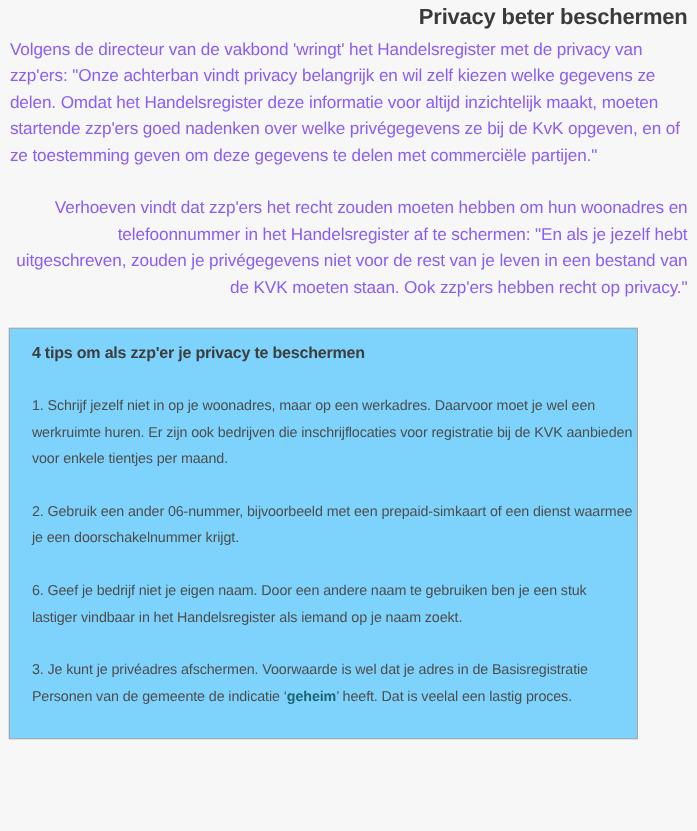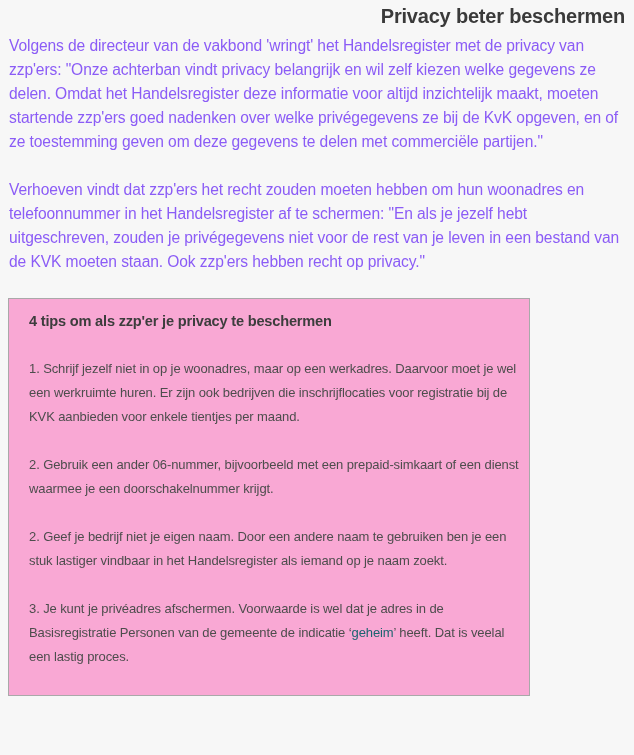--- a/index.html
+++ b/index.html
@@ -29,59 +29,60 @@
     }
     p.body-text {
       margin: 4px 0 0 0;
       font-size: 15.6px;
       line-height: 24px;
       color: #8b5cf6;
       letter-spacing: -0.1px;
     }
     p.body-text + p.body-text {
       margin-top: 24px;
+      text-align: right;
     }
     .tips-box {
       margin: 24px 0 0 -1px;
-      width: 522px;
+      width: 572px;
       box-sizing: border-box;
-      background: #f9a8d4;
+      background: #7dd3fc;
       border: 1px solid #a9a9a9;
       padding: 10px 4px 26px 20px;
     }
     .tips-title {
       margin: 0;
       font-size: 14.6px;
       line-height: 24px;
       font-weight: bold;
       color: #3d3d3d;
       letter-spacing: -0.2px;
     }
     .tip {
       margin: 24px 0 0 0;
       font-size: 13px;
       line-height: 24px;
       color: #4d4d4d;
       letter-spacing: -0.1px;
     }
     .tip a {
       color: #1b6470;
-      font-weight: normal;
+      font-weight: bold;
       text-decoration: none;
       text-align: center;
     }
   </style>
 </head>
 <body>
 
 <div class="article">
   <h2 class="section-title">Privacy beter beschermen</h2>
   <p class="body-text">Volgens de directeur van de vakbond 'wringt' het Handelsregister met de privacy van zzp'ers: "Onze achterban vindt privacy belangrijk en wil zelf kiezen welke gegevens ze delen. Omdat het Handelsregister deze informatie voor altijd inzichtelijk maakt, moeten startende zzp'ers goed nadenken over welke privégegevens ze bij de KvK opgeven, en of ze toestemming geven om deze gegevens te delen met commerciële partijen."</p>
   <p class="body-text">Verhoeven vindt dat zzp'ers het recht zouden moeten hebben om hun woonadres en telefoonnummer in het Handelsregister af te schermen: "En als je jezelf hebt uitgeschreven, zouden je privégegevens niet voor de rest van je leven in een bestand van de KVK moeten staan. Ook zzp'ers hebben recht op privacy."</p>
 
   <div class="tips-box">
     <p class="tips-title">4 tips om als zzp'er je privacy te beschermen</p>
     <p class="tip">1. Schrijf jezelf niet in op je woonadres, maar op een werkadres. Daarvoor moet je wel een werkruimte huren. Er zijn ook bedrijven die inschrijflocaties voor registratie bij de KVK aanbieden voor enkele tientjes per maand.</p>
     <p class="tip">2. Gebruik een ander 06-nummer, bijvoorbeeld met een prepaid-simkaart of een dienst waarmee je een doorschakelnummer krijgt.</p>
-    <p class="tip">2. Geef je bedrijf niet je eigen naam. Door een andere naam te gebruiken ben je een stuk lastiger vindbaar in het Handelsregister als iemand op je naam zoekt.</p>
+    <p class="tip">6. Geef je bedrijf niet je eigen naam. Door een andere naam te gebruiken ben je een stuk lastiger vindbaar in het Handelsregister als iemand op je naam zoekt.</p>
     <p class="tip"><span>3. Je kunt je privéadres afschermen. Voorwaarde is wel dat je adres in de Basisregistratie Personen van de gemeente de indicatie ‘</span><a href="#">geheim</a><span>’ heeft. Dat is veelal een lastig proces.</span></p>
   </div>
 </div>
 
 </body></html>

